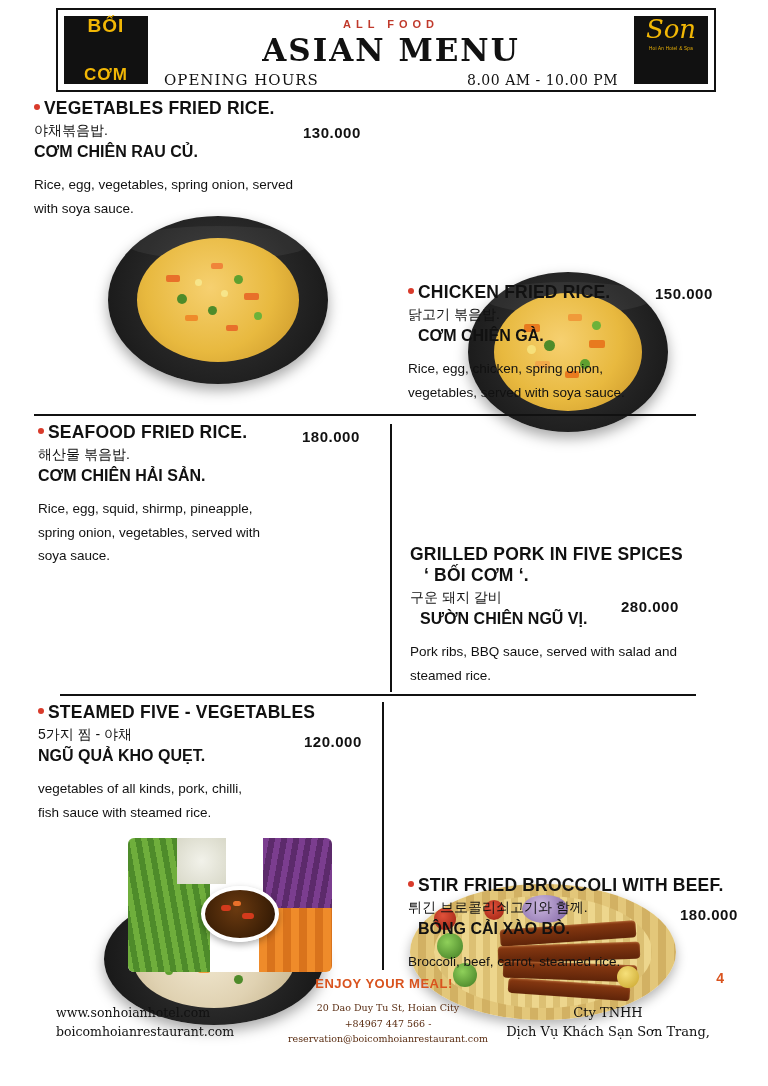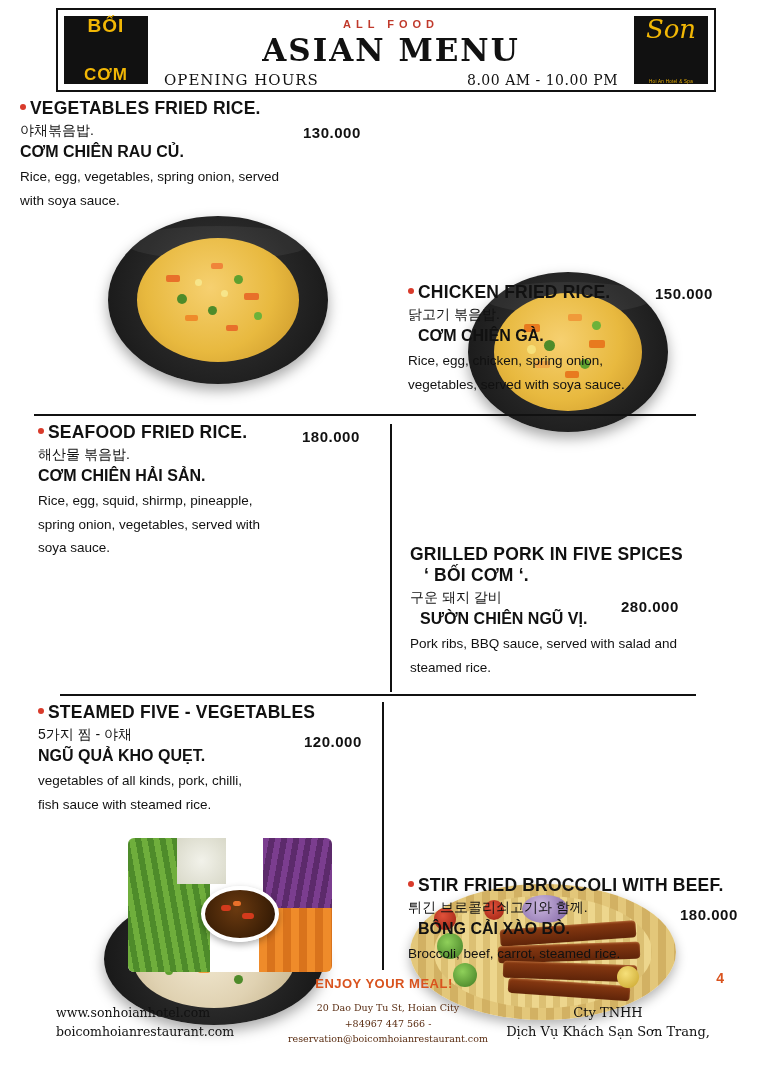--- a/index.html
+++ b/index.html
@@ -48,21 +48,21 @@
   }
   .logo-left .l2 { font-size: 17px; }
   .logo-right {
     position: absolute;
     right: 6px; top: 6px;
     width: 74px; height: 68px;
     background: #111;
     display: flex;
     flex-direction: column;
     align-items: center;
-    justify-content: space-between;
+    justify-content: flex-start;
   }
   .logo-right .son {
     color: #f2b705;
     font-family: "DejaVu Serif", serif;
     font-style: italic;
     font-size: 26px;
     line-height: 1;
   }
   .logo-right .sub {
     color: #f2b705;
@@ -120,21 +120,21 @@
     margin-top: 3px;
   }
   .vn {
     font-weight: bold;
     font-size: 16px;
     margin-top: 3px;
   }
   .desc {
     font-size: 13.5px;
     line-height: 1.75;
-    margin-top: 4px;
+    margin-top: 12px;
   }
   .price {
     position: absolute;
     font-weight: bold;
     font-size: 15px;
     letter-spacing: .5px;
   }
 
   
   .dish { position: absolute; }
@@ -261,21 +261,21 @@
         </div>
       </div>
 
       <div class="logo-right">
         <div class="son">Son</div>
         <div class="sub">Hoi An Hotel &amp; Spa</div>
       </div>
     </div>
   </div>
 
-  <div class="item" style="left:20px; top:98px; width:370px;">
+  <div class="item" style="left:34px; top:98px; width:370px;">
     <div class="title-row">
       <span class="bullet"></span>
       <span class="en-title">VEGETABLES FRIED RICE.</span>
     </div>
     <div class="ko">야채볶음밥.</div>
     <div class="vn">CƠM CHIÊN RAU CỦ.</div>
     <div class="desc">
       <div>Rice, egg, vegetables, spring onion, served</div>
       <div>with soya sauce.</div>
     </div>

